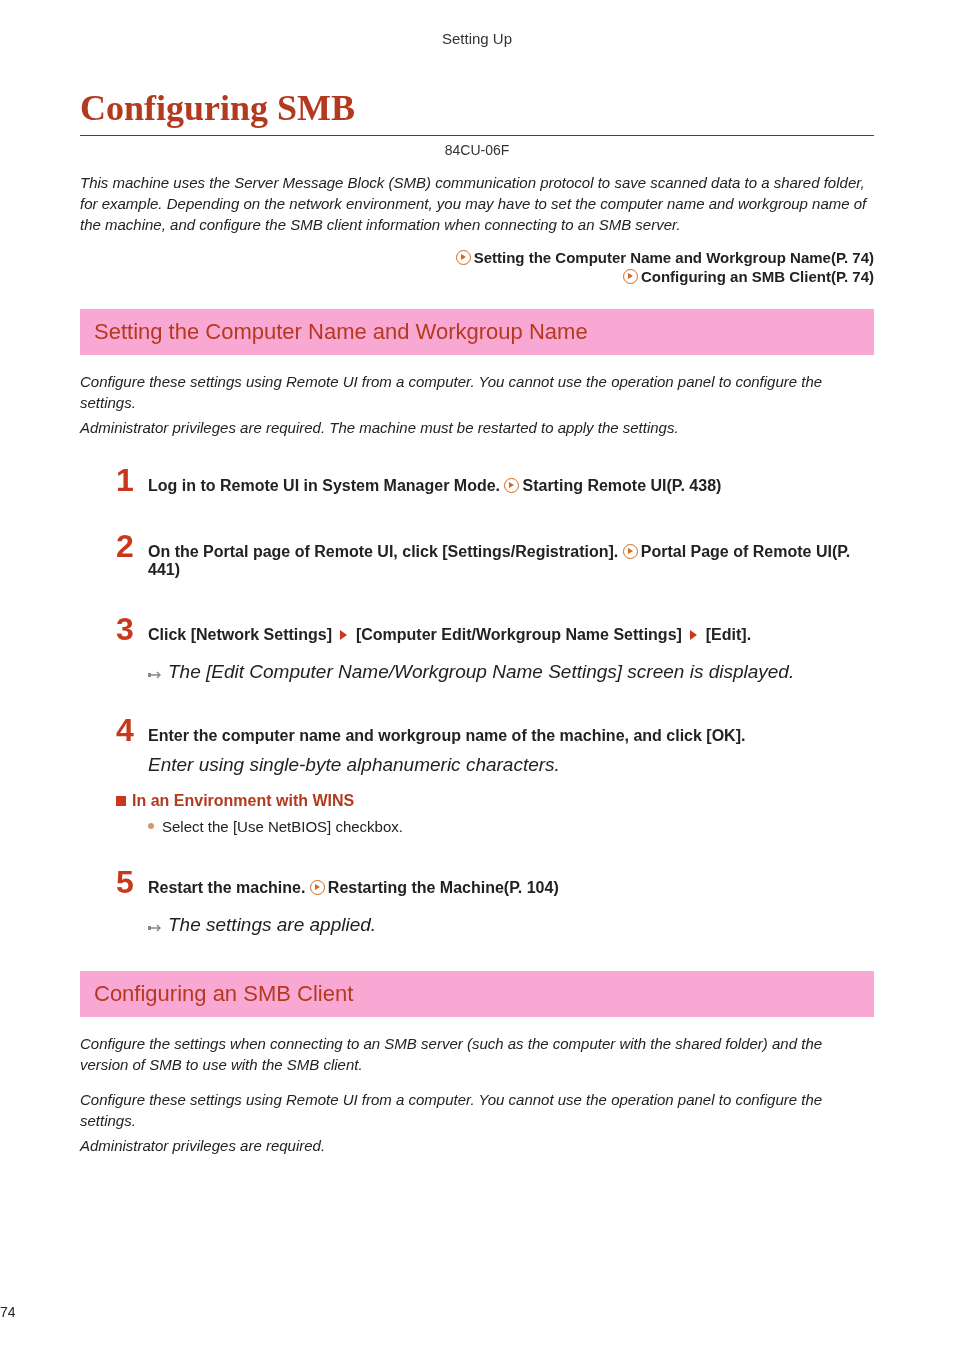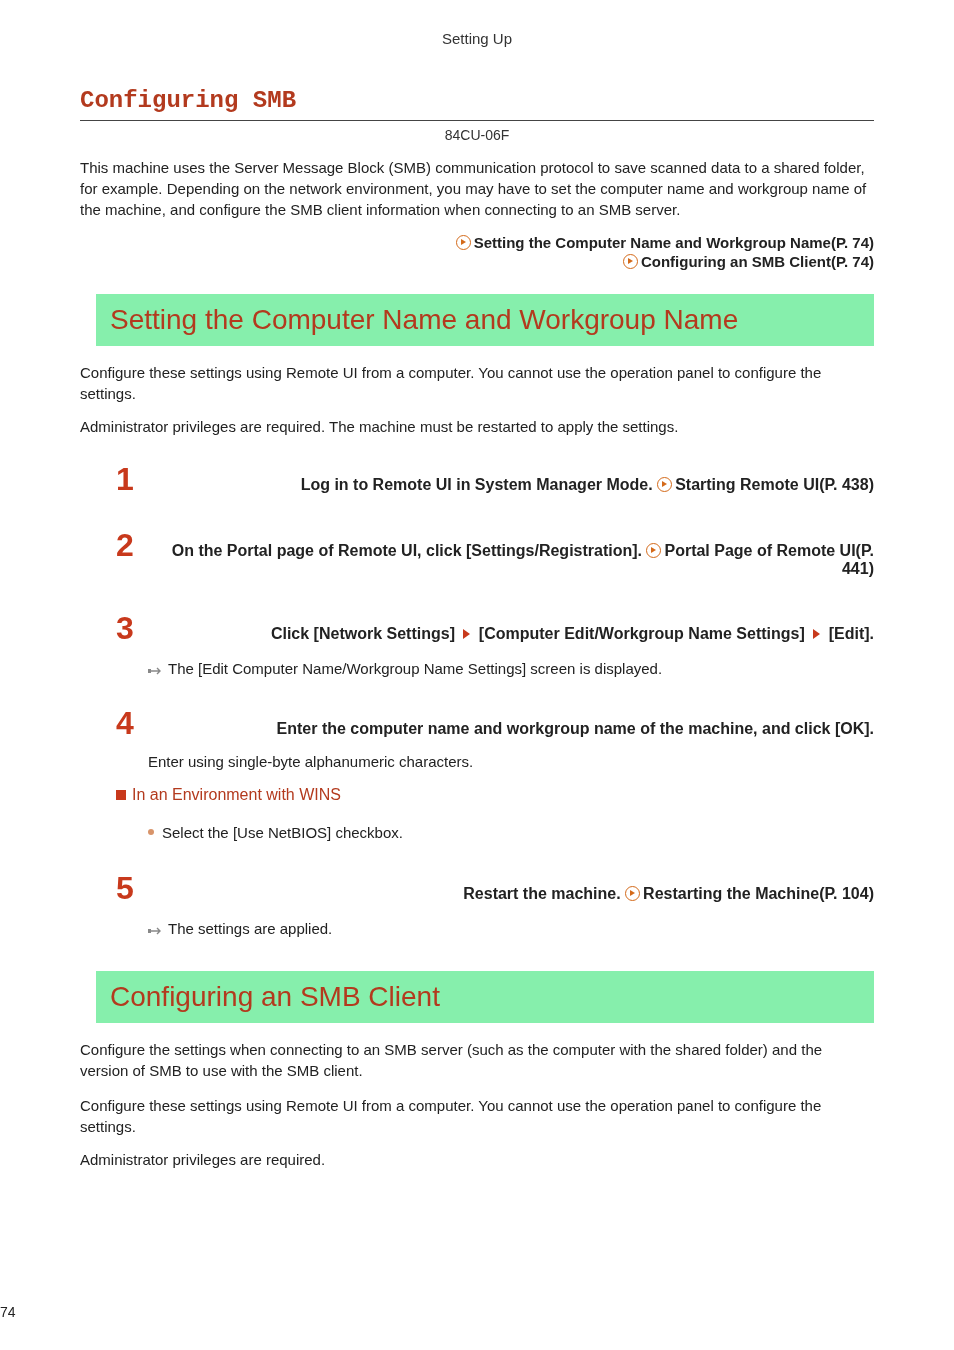--- a/index.html
+++ b/index.html
@@ -16,38 +16,39 @@
     padding: 30px 80px 34px 80px;
     box-sizing: border-box;
   }
   .header-title {
     text-align: center;
     font-size: 15px;
     color: #333;
     margin-bottom: 40px;
   }
   h1.main-title {
-    font-family: Liberation Mono, monospace;
-    font-size: 24px;
+    font-family: Liberation Serif, serif;
+    font-size: 36px;
     font-weight: 700;
     color: #b33a1e;
     margin: 0 0 4px 0;
     border-bottom: 1px solid #444;
     padding-bottom: 6px;
   }
   .doc-code {
     text-align: center;
     font-size: 14px;
     color: #333;
     margin-top: 6px;
     margin-bottom: 14px;
   }
   p {
-    margin: 12px 0 14px 0;
+    margin: 4px 0 14px 0;
     line-height: 1.4;
+    font-style: italic;
   }
   .toc-links {
     margin-bottom: 24px;
     text-align: right;
   }
   .toc-item {
     font-weight: 700;
     font-size: 15px;
     color: #222;
     margin-bottom: 2px;
@@ -73,25 +74,25 @@
     position: absolute;
     left: 5px;
     top: 4px;
     width: 0;
     height: 0;
     border-left: 5px solid #d46a1a;
     border-top: 3.5px solid transparent;
     border-bottom: 3.5px solid transparent;
   }
   .section-header {
-    background: #86efac;
+    background: #f9a8d4;
     padding: 10px 14px 10px 14px;
-    font-size: 28px;
+    font-size: 22px;
     color: #b33a1e;
-    margin: 22px 0 16px 16px;
+    margin: 22px 0 16px 0;
     font-weight: 400;
   }
   .step-block {
     display: flex;
     align-items: baseline;
     margin: 18px 0 6px 36px;
   }
   .step-num {
     font-family: "Segoe UI", Arial, sans-serif;
     font-size: 32px;
@@ -99,49 +100,48 @@
     color: #c8391c;
     width: 32px;
     flex-shrink: 0;
     line-height: 1;
   }
   .step-text {
     font-weight: 700;
     font-size: 16px;
     color: #222;
     flex: 1;
-    text-align: right;
   }
   .step-body {
     margin-left: 68px;
-    font-size: 15px;
+    font-size: 19px;
   }
   .step-body p {
     margin-bottom: 8px;
   }
   .arrow-result {
     display: inline-block;
     margin-right: 4px;
   }
   .arrow-result svg { vertical-align: -2px; }
   .tri-sep {
     display: inline-block;
     width: 0;
     height: 0;
     border-left: 7px solid #c8391c;
     border-top: 5px solid transparent;
     border-bottom: 5px solid transparent;
     margin: 0 4px;
     vertical-align: 0;
   }
   .sub-heading {
-    font-weight: 400;
+    font-weight: 700;
     font-size: 16px;
     color: #b33a1e;
-    margin: 14px 0 18px 36px;
+    margin: 14px 0 6px 36px;
   }
   .sq-marker {
     display: inline-block;
     width: 10px;
     height: 10px;
     background: #c8391c;
     margin-right: 6px;
     vertical-align: 0;
   }
   .bullet-list {

